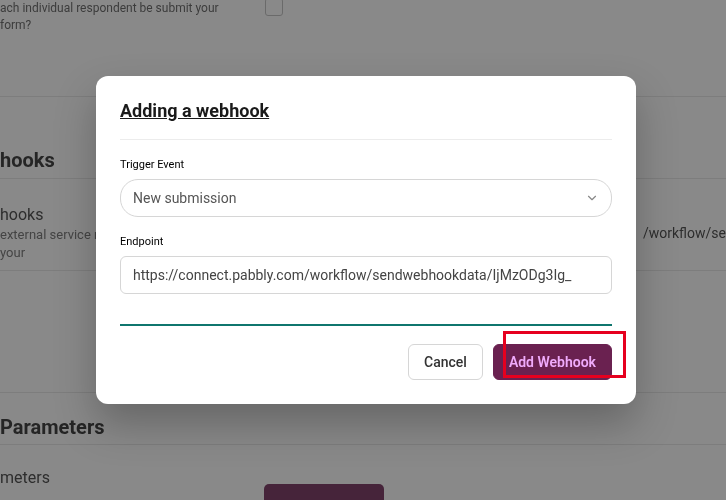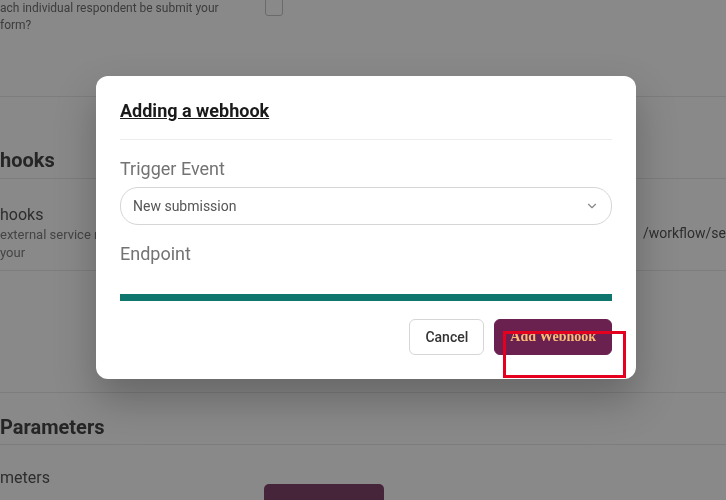--- a/index.html
+++ b/index.html
@@ -161,22 +161,22 @@
       font-weight: 700;
       color: #1a1a1a;
       padding-bottom: 18px;
       border-bottom: 1px solid #ececec;
       text-decoration: underline;
     }
     .form-group {
       margin-top: 18px;
     }
     .form-label {
-      font-size: 18px;
-      color: #737373;
+      font-size: 11px;
+      color: #000000;
       margin-bottom: 8px;
       display: block;
     }
     .select-wrap {
       position: relative;
       width: 100%;
       height: 38px;
       border: 1px solid #d6d6d6;
       border-radius: 18px;
       display: flex;
@@ -210,21 +210,21 @@
       font-size: 14px;
       color: #444;
       background: #fff;
       outline: none;
       overflow: hidden;
       text-overflow: ellipsis;
     }
     .modal-footer {
       margin-top: 30px;
       padding-top: 18px;
-      border-top: 7px solid #0f766e;
+      border-top: 2px solid #0f766e;
       display: flex;
       justify-content: flex-end;
       gap: 10px;
     }
     .btn {
       height: 36px;
       padding: 0 15px;
       border-radius: 6px;
       font-size: 14px;
       font-weight: 500;
@@ -234,23 +234,22 @@
       justify-content: center;
     }
     .btn-cancel {
       background: #fff;
       border: 1px solid #d6d6d6;
       color: #333;
     }
     .btn-primary {
       background: #6a2150;
       border: 1px solid #6a2150;
-      color: #fdba74;
+      color: #f0abfc;
       font-weight: 600;
-      font-family: Liberation Serif, serif;
     }
     .highlight-box {
       position: absolute;
       border: 3px solid #e6001f;
       pointer-events: none;
       top: 331px;
       left: 503px;
       width: 123px;
       height: 47px;
     }
@@ -287,20 +286,21 @@
       <span class="chevron">
         <svg width="14" height="14" viewBox="0 0 24 24" fill="none" stroke-width="2" stroke-linecap="round" stroke-linejoin="round">
             <polyline points="6 9 12 15 18 9"></polyline>
           </svg>
       </span>
     </div>
   </div>
 
   <div class="form-group">
     <label class="form-label">Endpoint</label>
+    <input type="text" class="text-input" value="https://connect.pabbly.com/workflow/sendwebhookdata/IjMzODg3Ig_" style="">
   </div>
 
   <div class="modal-footer">
     <button class="btn btn-cancel">Cancel</button>
     <button class="btn btn-primary">Add Webhook</button>
   </div>
 </div>
 
 <div class="highlight-box"></div>
 

